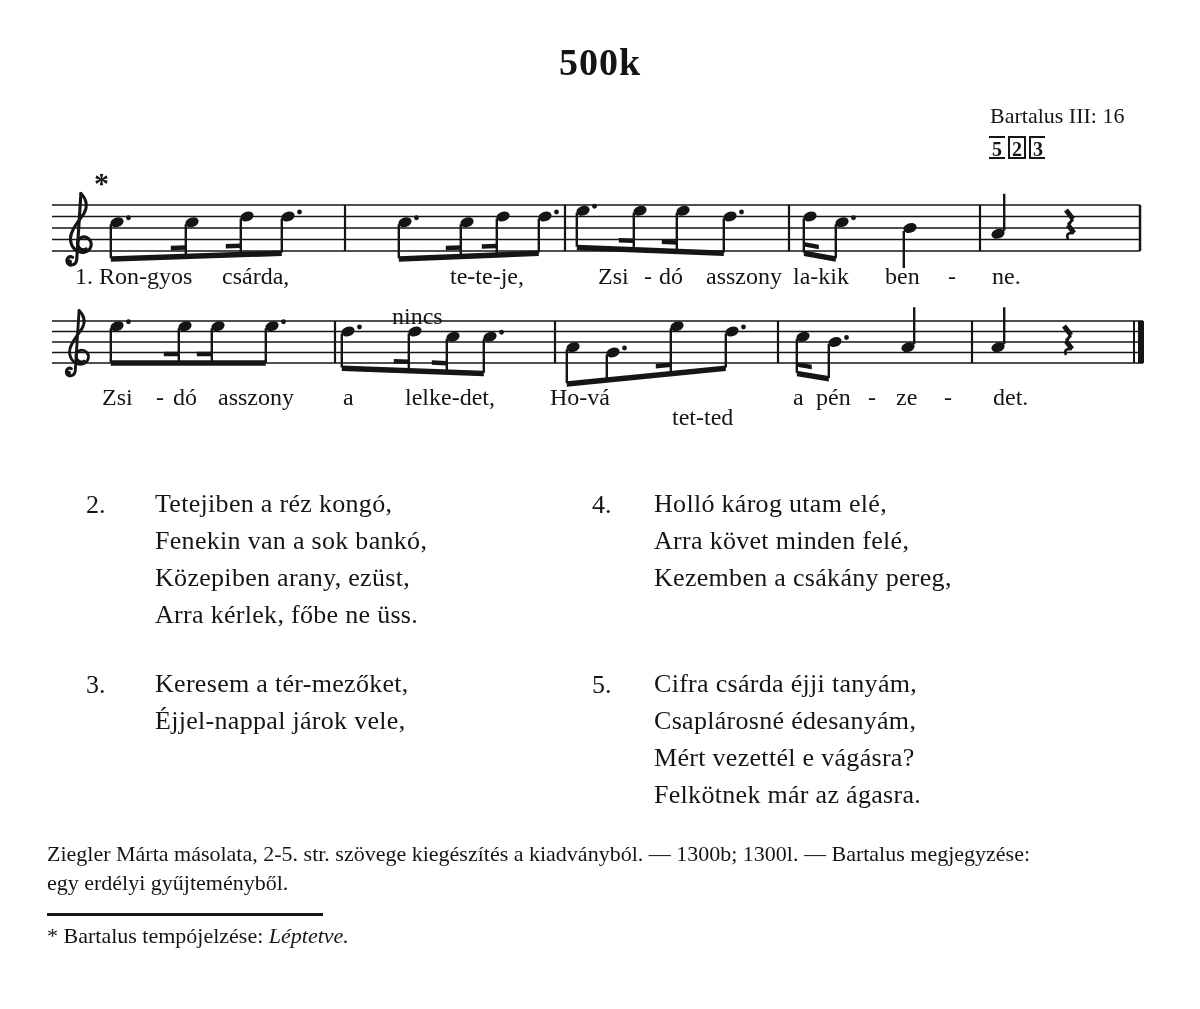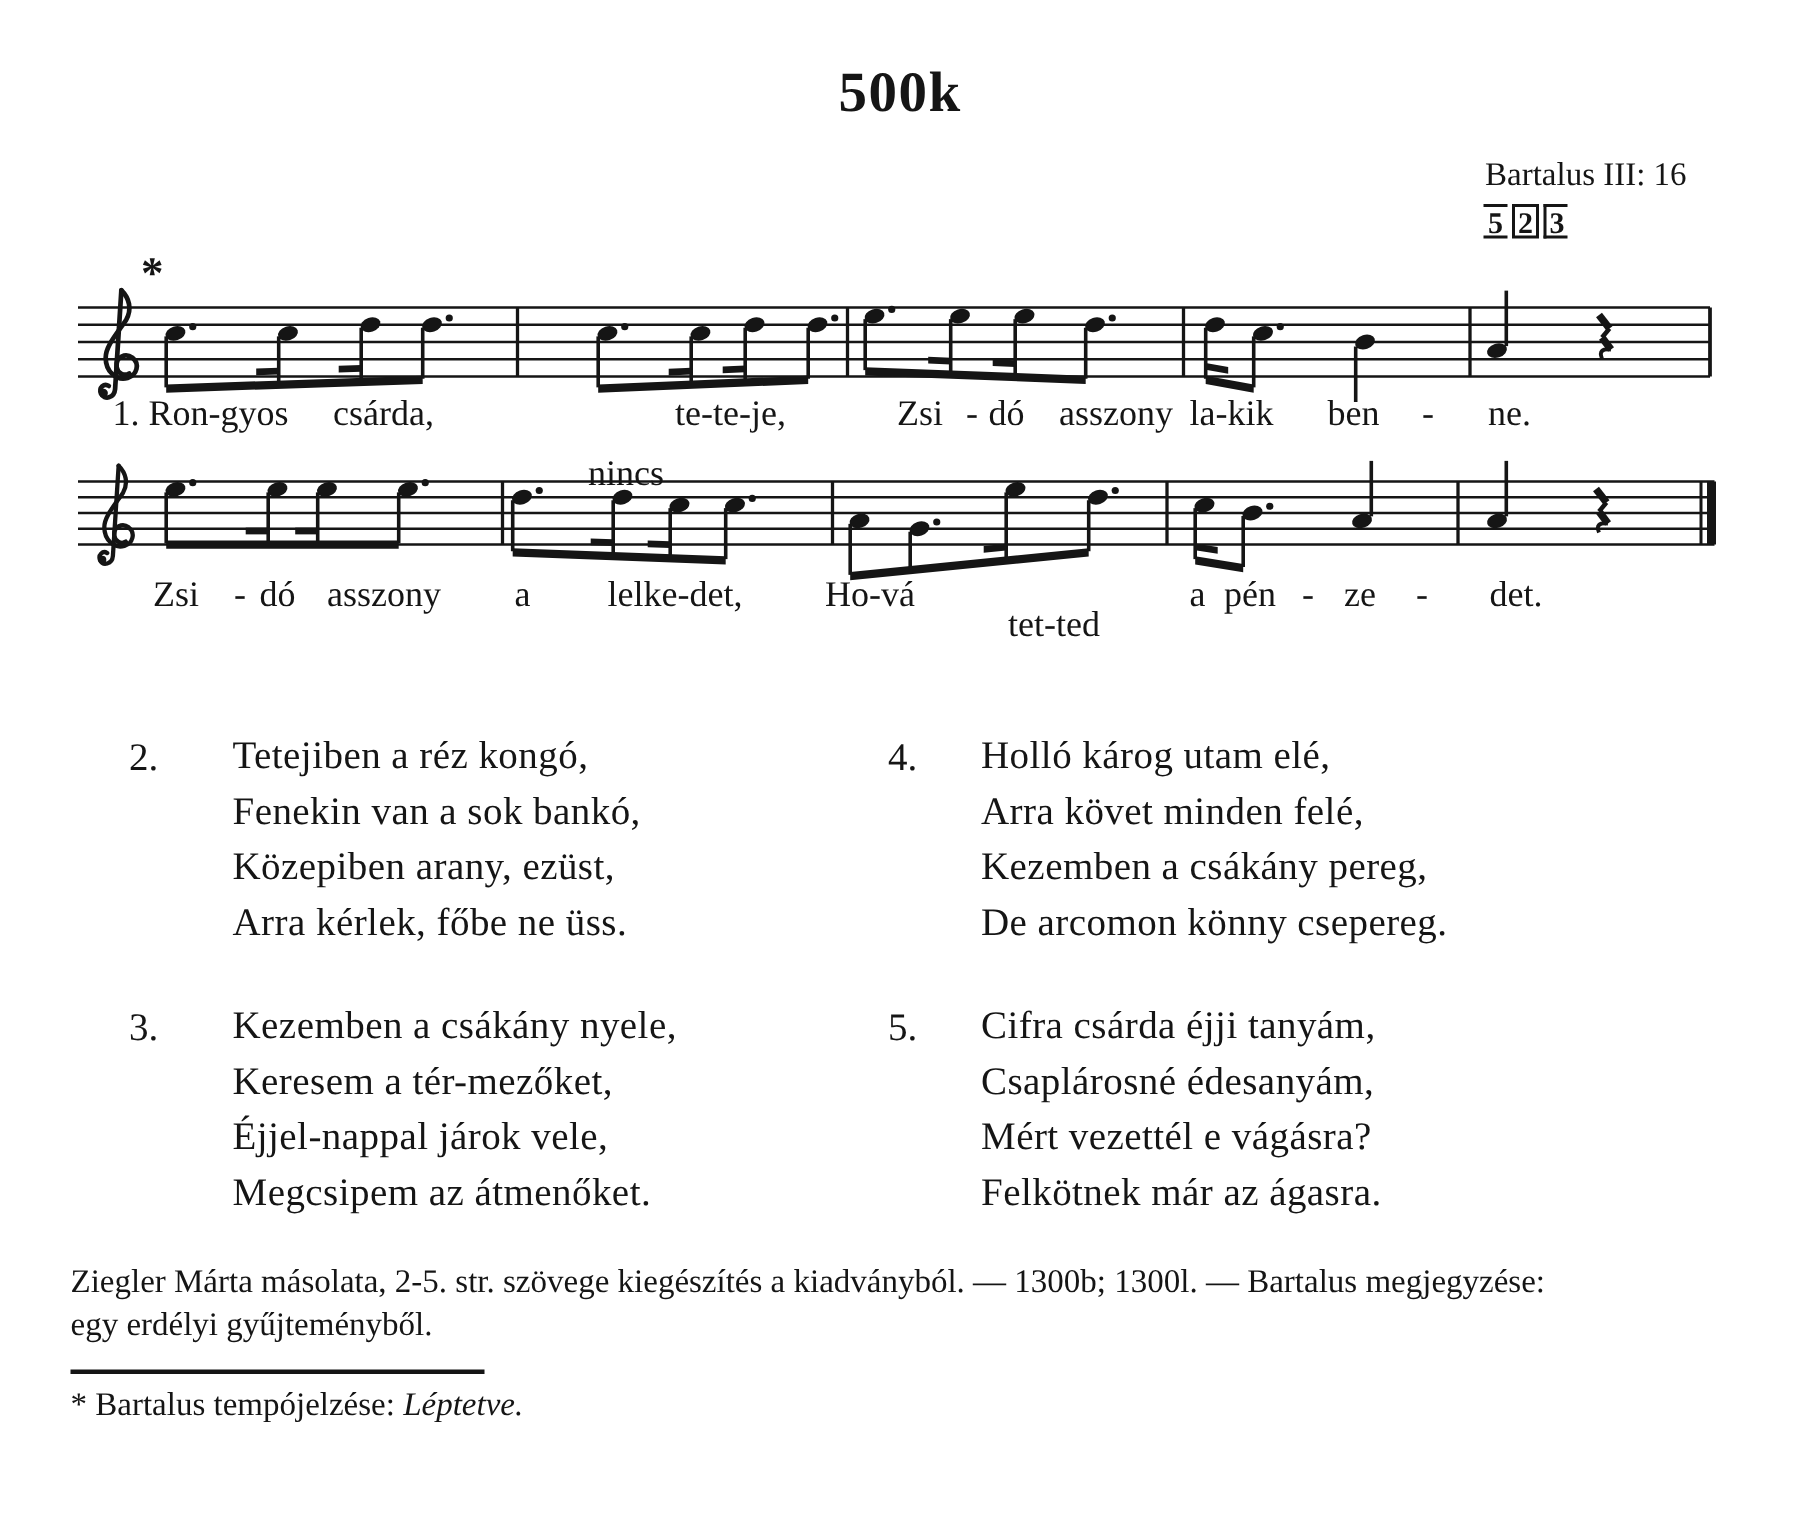--- a/index.html
+++ b/index.html
@@ -258,31 +258,28 @@
 <div id="verses-layer">
     <div class="verse-num" style="left: 86px; top: 490px;">2.</div>
     <div class="verse-lines" style="left: 155px; top: 485px;">
       <div>Tetejiben a réz kongó,</div>
       <div>Fenekin van a sok bankó,</div>
       <div>Közepiben arany, ezüst,</div>
       <div>Arra kérlek, főbe ne üss.</div>
     </div>
     <div class="verse-num" style="left: 86px; top: 670px;">3.</div>
     <div class="verse-lines" style="left: 155px; top: 665px;">
-      <div>Kezemben a csákány nyele,</div>
       <div>Keresem a tér-mezőket,</div>
       <div>Éjjel-nappal járok vele,</div>
-      <div>Megcsipem az átmenőket.</div>
     </div>
     <div class="verse-num" style="left: 592px; top: 490px;">4.</div>
     <div class="verse-lines" style="left: 654px; top: 485px;">
       <div>Holló károg utam elé,</div>
       <div>Arra követ minden felé,</div>
       <div>Kezemben a csákány pereg,</div>
-      <div>De arcomon könny csepereg.</div>
     </div>
     <div class="verse-num" style="left: 592px; top: 670px;">5.</div>
     <div class="verse-lines" style="left: 654px; top: 665px;">
       <div>Cifra csárda éjji tanyám,</div>
       <div>Csaplárosné édesanyám,</div>
       <div>Mért vezettél e vágásra?</div>
       <div>Felkötnek már az ágasra.</div>
     </div>
   </div>
 

